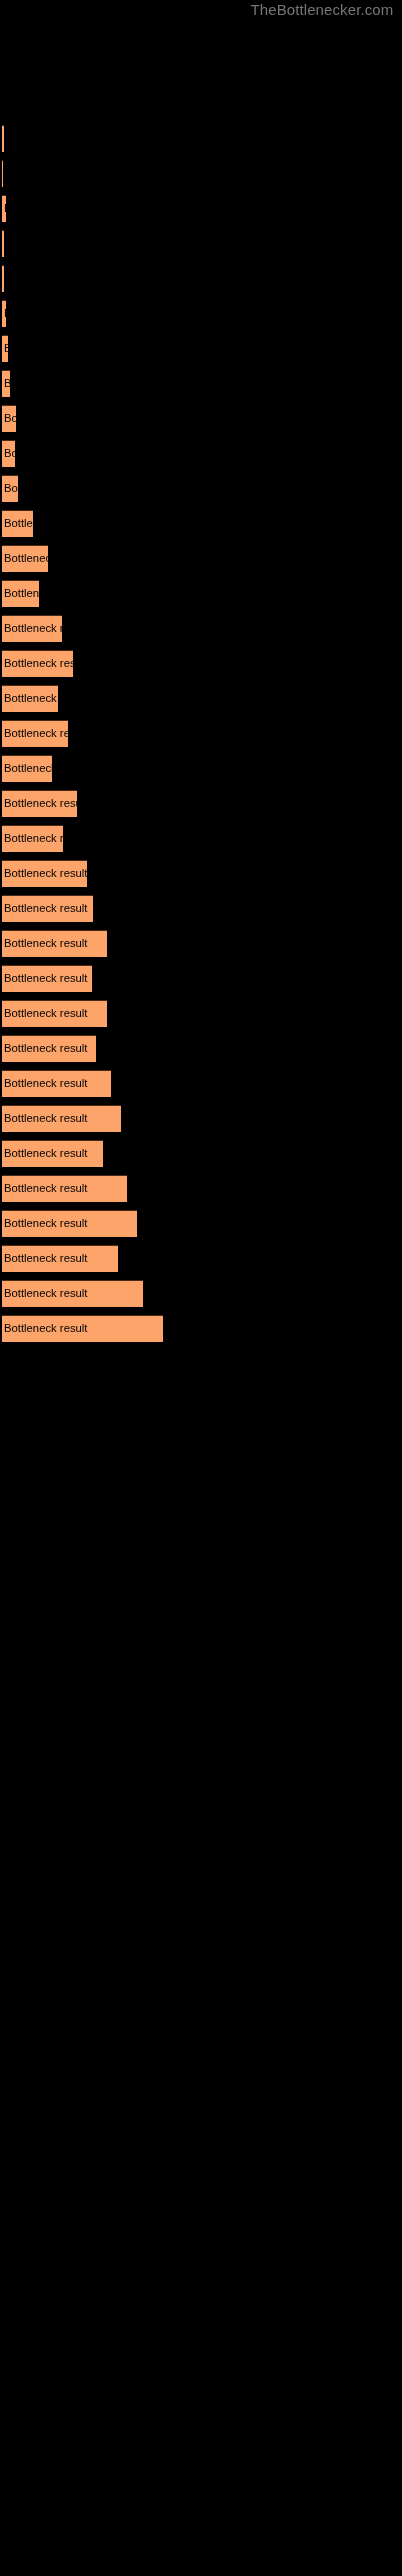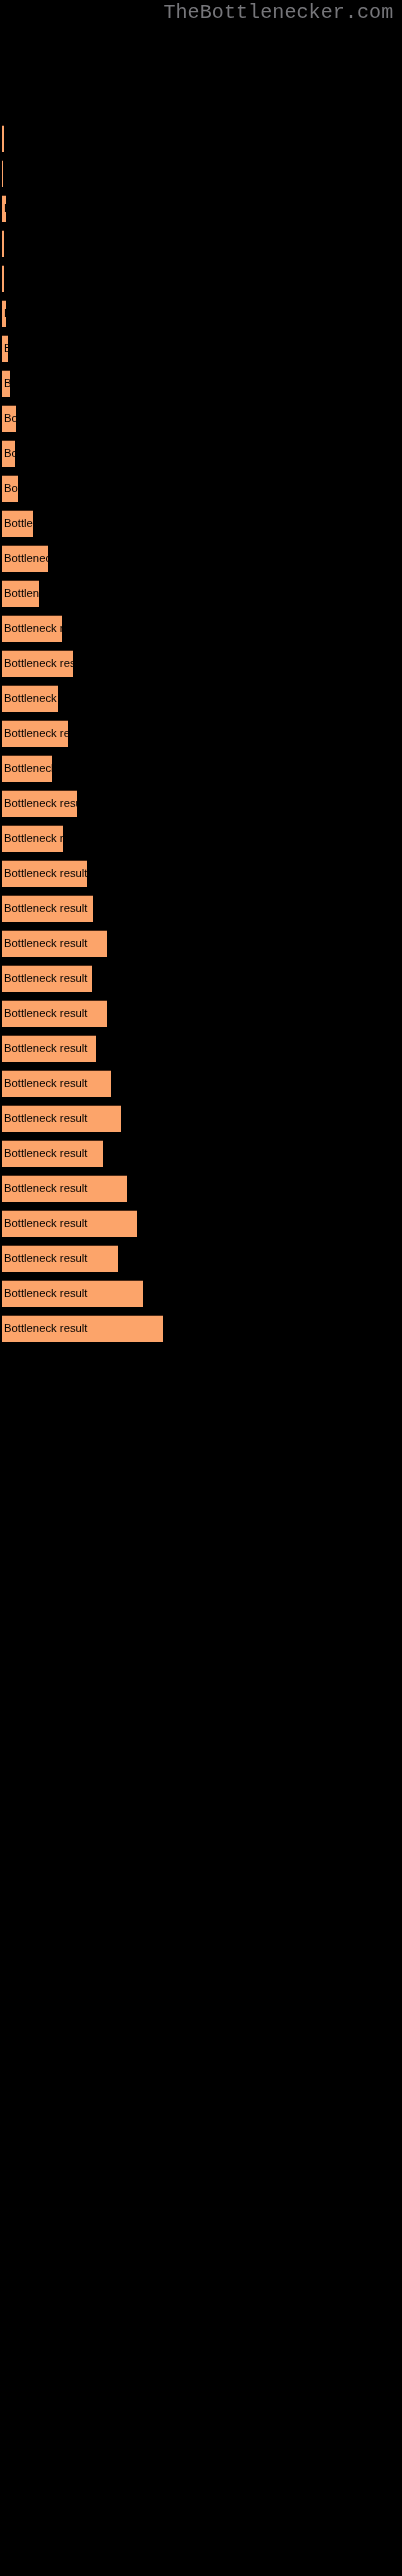--- a/index.html
+++ b/index.html
@@ -7,23 +7,23 @@
     width:403px;height:2576px;position:relative;overflow:hidden;
     font-family:"Liberation Sans",sans-serif;
     background:#000;
   }
   #chart-root{position:absolute;inset:0;}
   #site-title{
     position:absolute;
     top:0.8px;
     right:9.7px;
     color:#76767a;
-    font-size:20px;
+    font-size:15px;
     letter-spacing:0.1px;
-    font-family:Liberation Mono, monospace;
+    font-family:Liberation Sans, sans-serif;
     white-space:nowrap;
   }
   #bars{
     position:absolute;
     left:1.6px;
     top:125px;
     width:399px;
   }
   .bar-row{
     position:relative;

